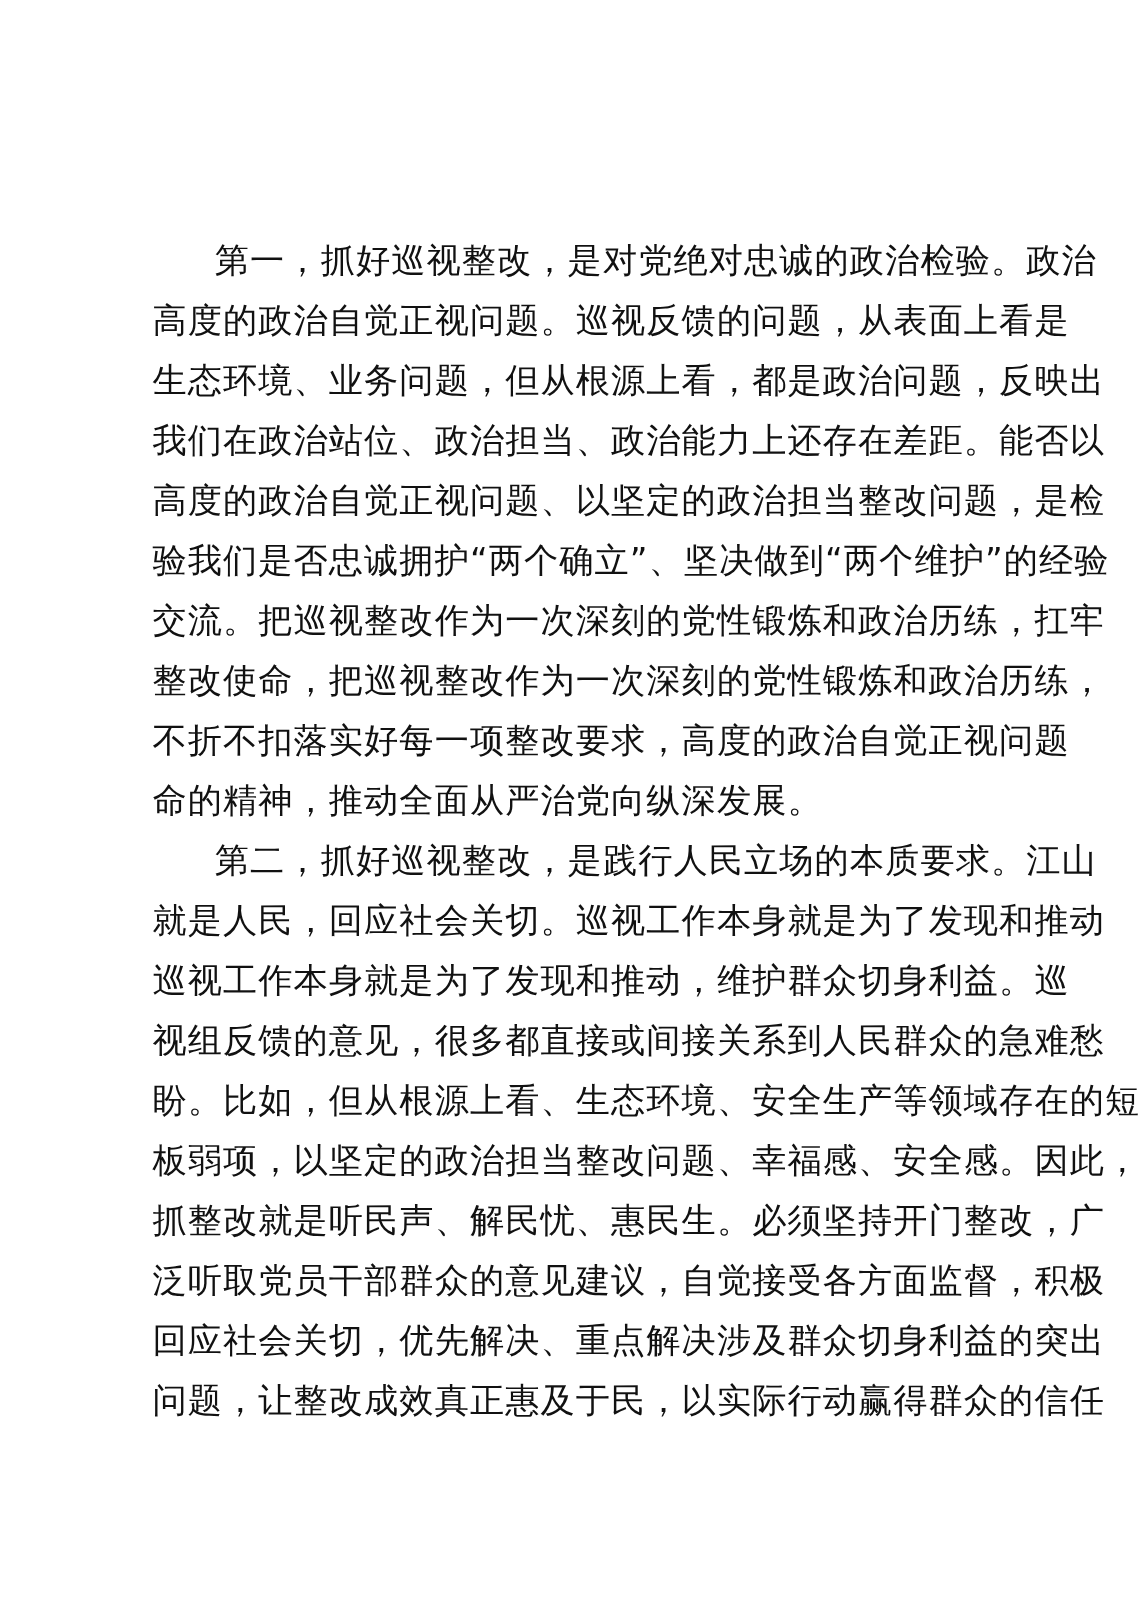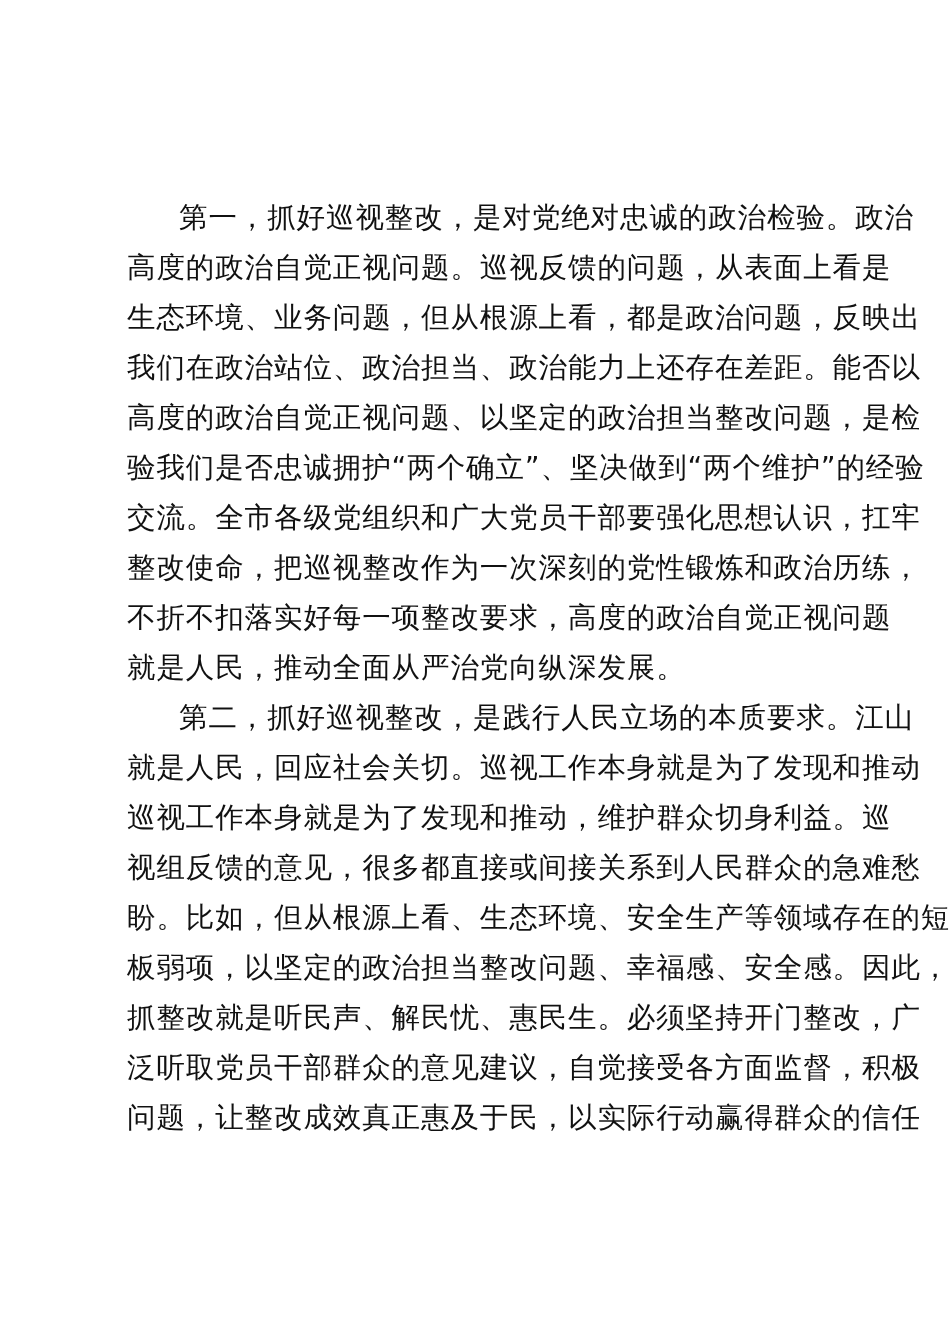--- a/index.html
+++ b/index.html
@@ -47,32 +47,33 @@
 <div class="page">
   <div class="text-block">
 
     <div class="paragraph">
       <span class="line indent">第一，抓好巡视整改，是对党绝对忠诚的政治检验。政治</span>
       <span class="line">高度的政治自觉正视问题。巡视反馈的问题，从表面上看是</span>
       <span class="line">生态环境、业务问题，但从根源上看，都是政治问题，反映出</span>
       <span class="line">我们在政治站位、政治担当、政治能力上还存在差距。能否以</span>
       <span class="line">高度的政治自觉正视问题、以坚定的政治担当整改问题，是检</span>
       <span class="line">验我们是否忠诚拥护“两个确立”、坚决做到“两个维护”的经验</span>
-      <span class="line">交流。全市各级党组织和广大党员干部要强化思想认识，扛牢</span>
+      <span class="line">交流。把巡视整改作为一次深刻的党性锻炼和政治历练，扛牢</span>
       <span class="line">整改使命，把巡视整改作为一次深刻的党性锻炼和政治历练，</span>
       <span class="line">不折不扣落实好每一项整改要求，高度的政治自觉正视问题</span>
-      <span class="line">就是人民，推动全面从严治党向纵深发展。</span>
+      <span class="line">命的精神，推动全面从严治党向纵深发展。</span>
     </div>
 
     <div class="paragraph">
       <span class="line indent">第二，抓好巡视整改，是践行人民立场的本质要求。江山</span>
       <span class="line">就是人民，回应社会关切。巡视工作本身就是为了发现和推动</span>
       <span class="line">巡视工作本身就是为了发现和推动，维护群众切身利益。巡</span>
       <span class="line">视组反馈的意见，很多都直接或间接关系到人民群众的急难愁</span>
       <span class="line">盼。比如，但从根源上看、生态环境、安全生产等领域存在的短</span>
       <span class="line">板弱项，以坚定的政治担当整改问题、幸福感、安全感。因此，</span>
       <span class="line">抓整改就是听民声、解民忧、惠民生。必须坚持开门整改，广</span>
       <span class="line">泛听取党员干部群众的意见建议，自觉接受各方面监督，积极</span>
+      <span class="line">回应社会关切，优先解决、重点解决涉及群众切身利益的突出</span>
       <span class="line">问题，让整改成效真正惠及于民，以实际行动赢得群众的信任</span>
     </div>
 
   </div>
 </div>
 
 </body></html>

